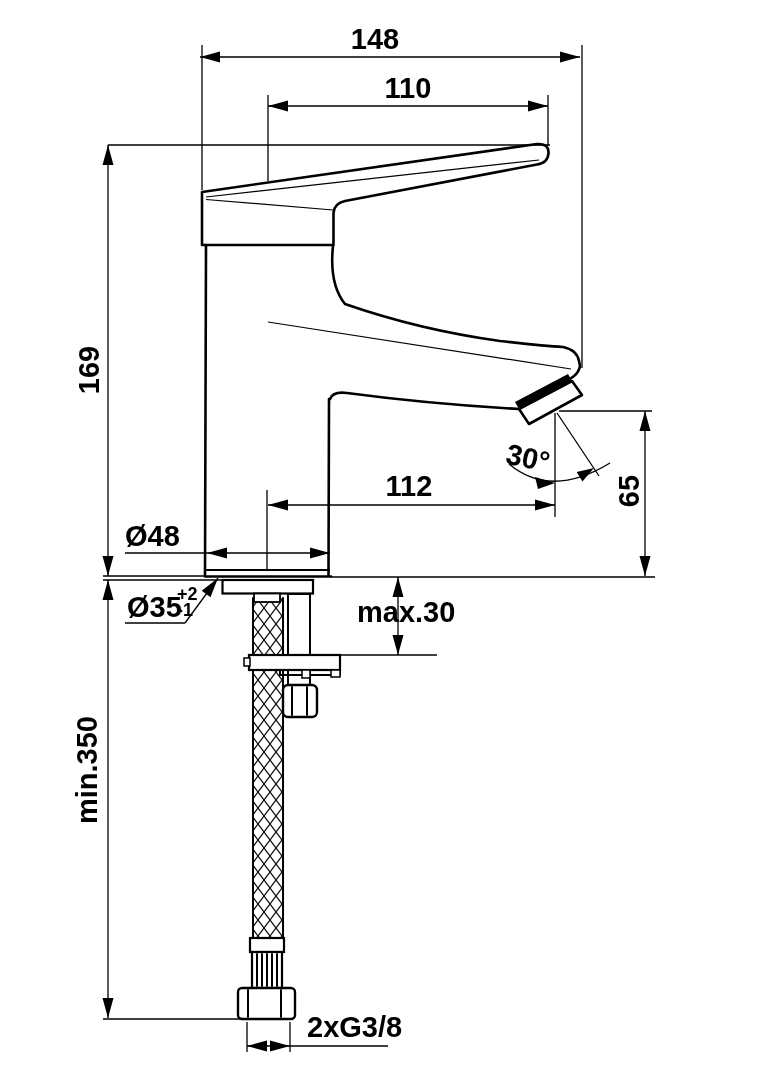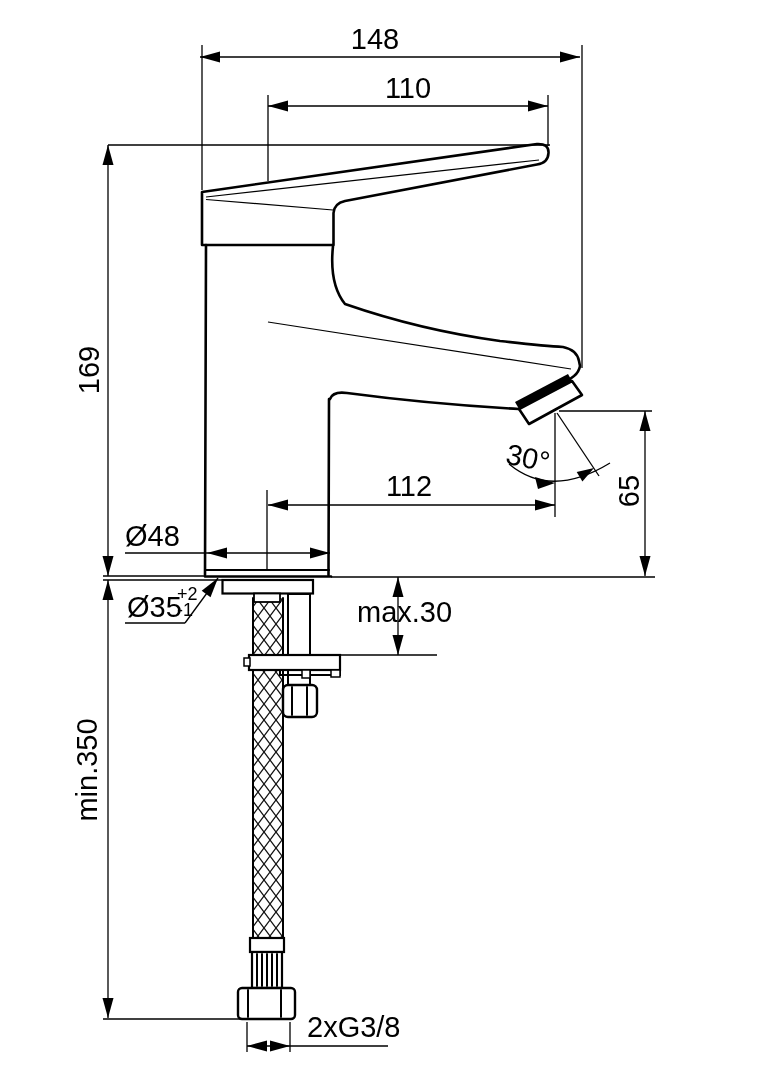--- a/index.html
+++ b/index.html
@@ -1,16 +1,16 @@
 <!DOCTYPE html>
 <html><head>
 <meta charset="utf-8">
 <style>
   html,body{margin:0;padding:0;background:#ffffff;}
-  .stage{width:692px;height:1082px;background:#ffffff;position:relative;overflow:hidden;}
+  .stage{width:692px;height:1082px;background:#ffffff;position:relative;overflow:hidden;font-weight:bold;}
   svg{display:block;}
   text{font-family:"Liberation Sans","DejaVu Sans",sans-serif;fill:#000;}
   .dim-text{font-size:29px;}
   .tol-text{font-size:18px;}
   .outline{fill:none;stroke:#000;stroke-width:2.6;stroke-linejoin:round;stroke-linecap:round;}
   .outline-fill{fill:#fff;stroke:#000;stroke-width:2.6;stroke-linejoin:round;}
   .medium{fill:none;stroke:#000;stroke-width:2;stroke-linecap:round;}
   .thin{fill:none;stroke:#000;stroke-width:1.2;}
   .dimline{fill:none;stroke:#000;stroke-width:1.3;}
   .arrow{fill:#000;stroke:none;}

